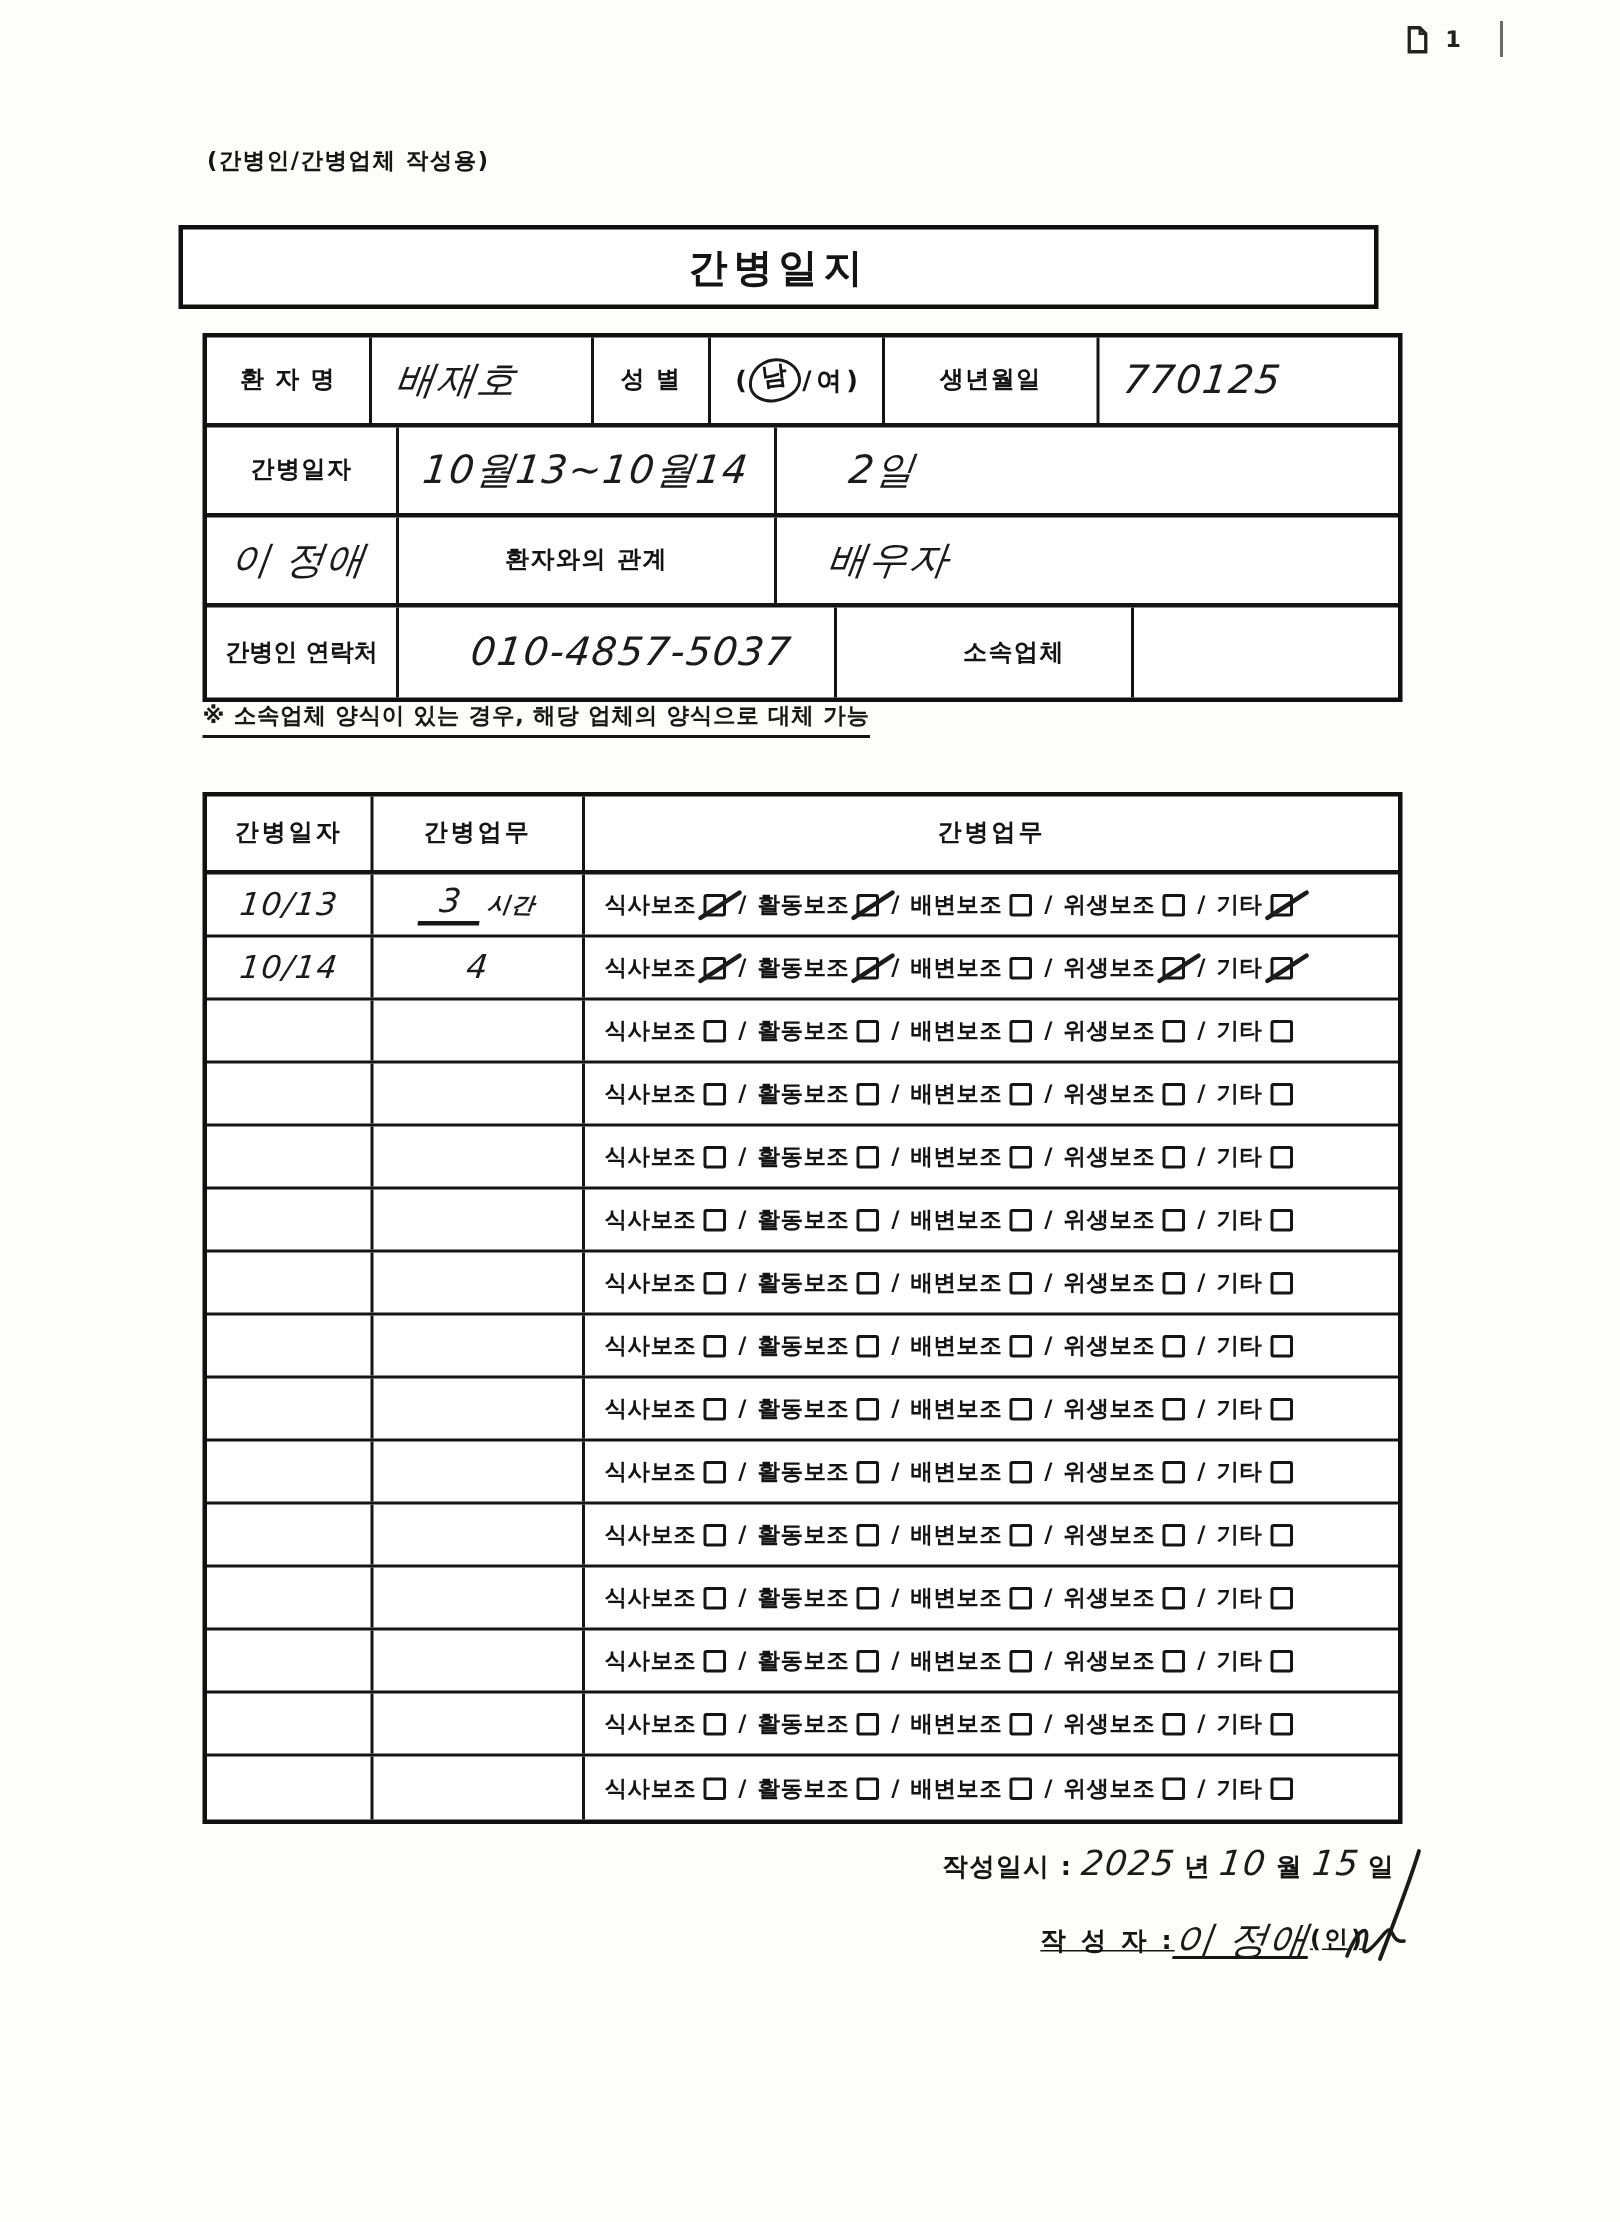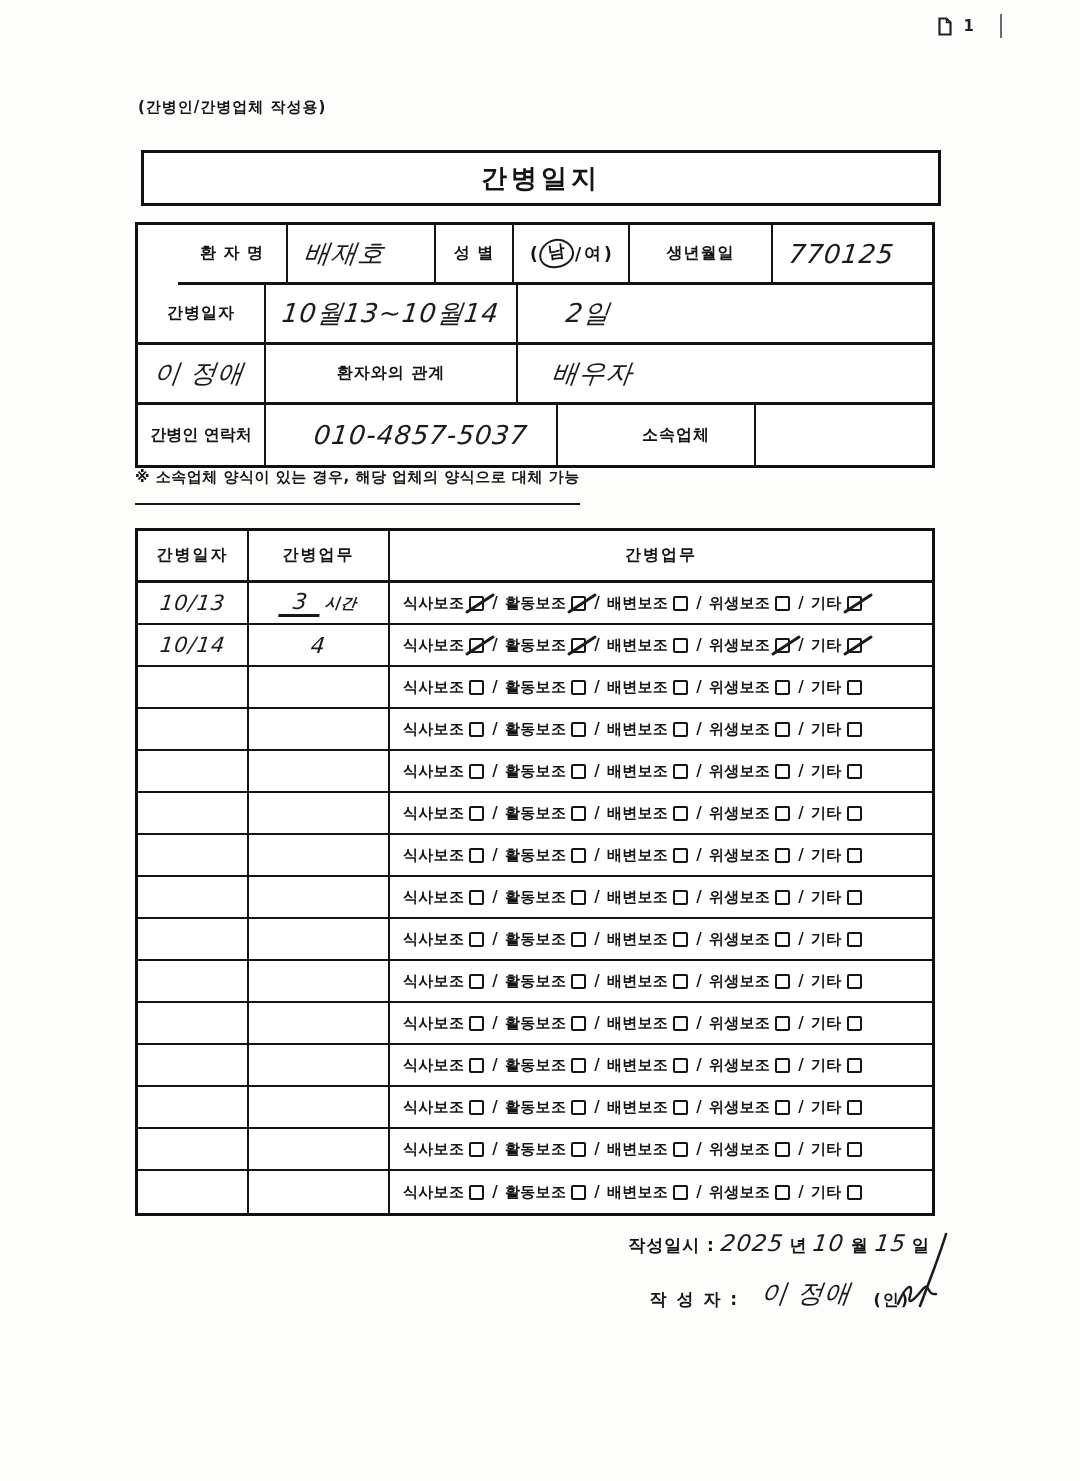--- a/index.html
+++ b/index.html
@@ -23,47 +23,47 @@
     letter-spacing:1px;
     white-space:nowrap;
   }
   
   .page-ind { position:absolute; top:14px; right:78px; display:flex; align-items:center; gap:12px; }
   .page-ind .num { font-size:15px; font-weight:700; color:#222; }
   .vbar { width:2px; height:24px; background:#6a6a6a; margin-left:14px; }
   
   .usage-note { position:absolute; left:138px; top:98px; font-size:15px; font-weight:700; letter-spacing:1px; }
   .title-box {
-    position:absolute; left:141px; top:150px; width:800px; height:56px;
+    position:absolute; left:119px; top:150px; width:800px; height:56px;
     border:3px solid #101010; display:flex; align-items:center; justify-content:center;
     background:#fff;
   }
   .title-box .t { font-size:26px; font-weight:700; letter-spacing:4px; }
   
   .info-table { position:absolute; left:135px; top:222px; width:800px; border:3px solid #101010; background:#fff; }
   .irow { display:grid; height:60px; border-bottom:3px solid #141414; }
   .irow:last-child { border-bottom:none;gap:40px; }
-  .irow.r1 { grid-template-columns:110px 148px 78px 116px 143px 1fr;margin-left:40px; }
+  .irow.r1 { grid-template-columns:110px 148px 78px 116px 143px 1fr; }
   .irow.rx { grid-template-columns:128px 252px 158px 1fr; }
   .cell { border-right:2px solid #141414; display:flex; align-items:center; overflow:hidden; }
   .cell:last-child { border-right:none; }
   .cell.lab { justify-content:center; font-size:16px; font-weight:700; letter-spacing:1px; text-align:center; }
   .cell.val { padding-left:16px; }
   .cell.val .hw { font-size:26px; }
   .hw.sm { font-size:23px; }
   .circle-male {
     display:inline-block; border:2.5px solid #1a1a1a;
     border-radius:52% 48% 55% 45% / 58% 52% 48% 42%;
     padding:2px 7px 5px 7px; transform:rotate(-7deg); margin:0 1px; line-height:1.05;
   }
   .gender-cell { font-size:17px; font-weight:700; justify-content:center; padding-left:0; }
   
   .notice {
     position:absolute; left:135px; top:468px; font-size:15px; font-weight:700;
-    letter-spacing:0.5px; border-bottom:2.5px solid #151515; padding-bottom:16px; color:#181818;
+    letter-spacing:0.5px; border-bottom:2.5px solid #151515; padding-bottom:3px; color:#181818;
   }
   
   .log-table { position:absolute; left:135px; top:528px; width:800px; border:3px solid #101010; background:#fff; }
   .log-head { display:grid; grid-template-columns:111px 141px 1fr; height:52px; border-bottom:3px solid #141414; }
   .log-head .cell { justify-content:center; font-size:16px; font-weight:700; letter-spacing:2px; }
   .log-row { display:grid; grid-template-columns:111px 141px 1fr; height:42px; border-bottom:2.5px solid #141414; }
   .log-row:last-child { border-bottom:none; }
   .log-row .cell { font-size:15px; }
   .date-cell { justify-content:center; }
   .date-cell .hw { font-size:21px; }
@@ -79,21 +79,21 @@
     margin-left:5px; position:relative; background:#fff; border-radius:2px;
   }
   .cb.checked::after {
     content:""; position:absolute; left:-8px; top:4px; width:34px; height:3px;
     background:#1c1c1c; transform:rotate(-33deg); border-radius:2px;
   }
   
   .foot-date { position:absolute; top:1230px; right:150px; display:flex; align-items:baseline; gap:6px; }
   .foot-date .pr { font-size:17px; letter-spacing:1px; }
   .foot-date .hw { font-size:23px; }
-  .foot-writer { position:absolute; top:1276px; right:170px; display:flex; align-items:flex-end; gap:22px; }
+  .foot-writer { position:absolute; top:1276px; right:170px; display:flex; align-items:center; gap:0;text-decoration:underline; }
   .foot-writer .pr { font-size:17px; letter-spacing:2px; }
   .foot-writer .hw { font-size:26px; }
   .foot-writer .seal { font-size:16px; }
   .sig-svg { position:absolute; top:1232px; right:120px; width:80px; height:100px; overflow:visible; }
   
   .doc-icon-svg { display:block; }
 </style>
 </head>
 <body>
 

